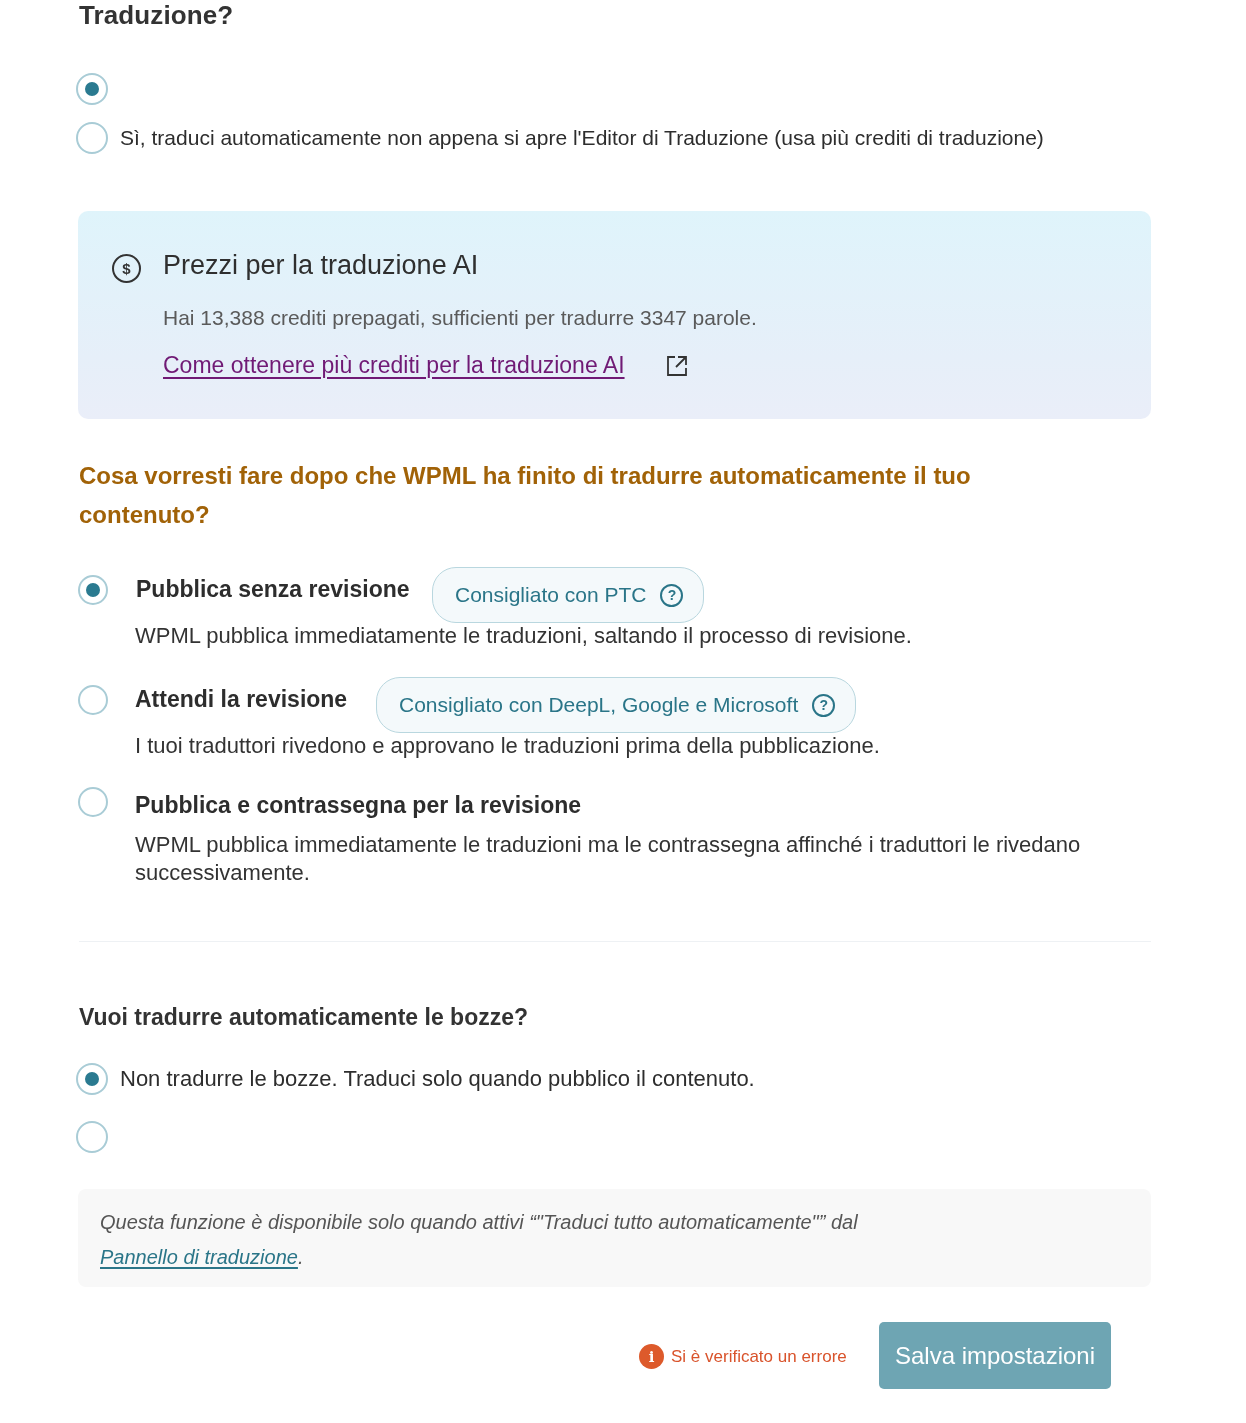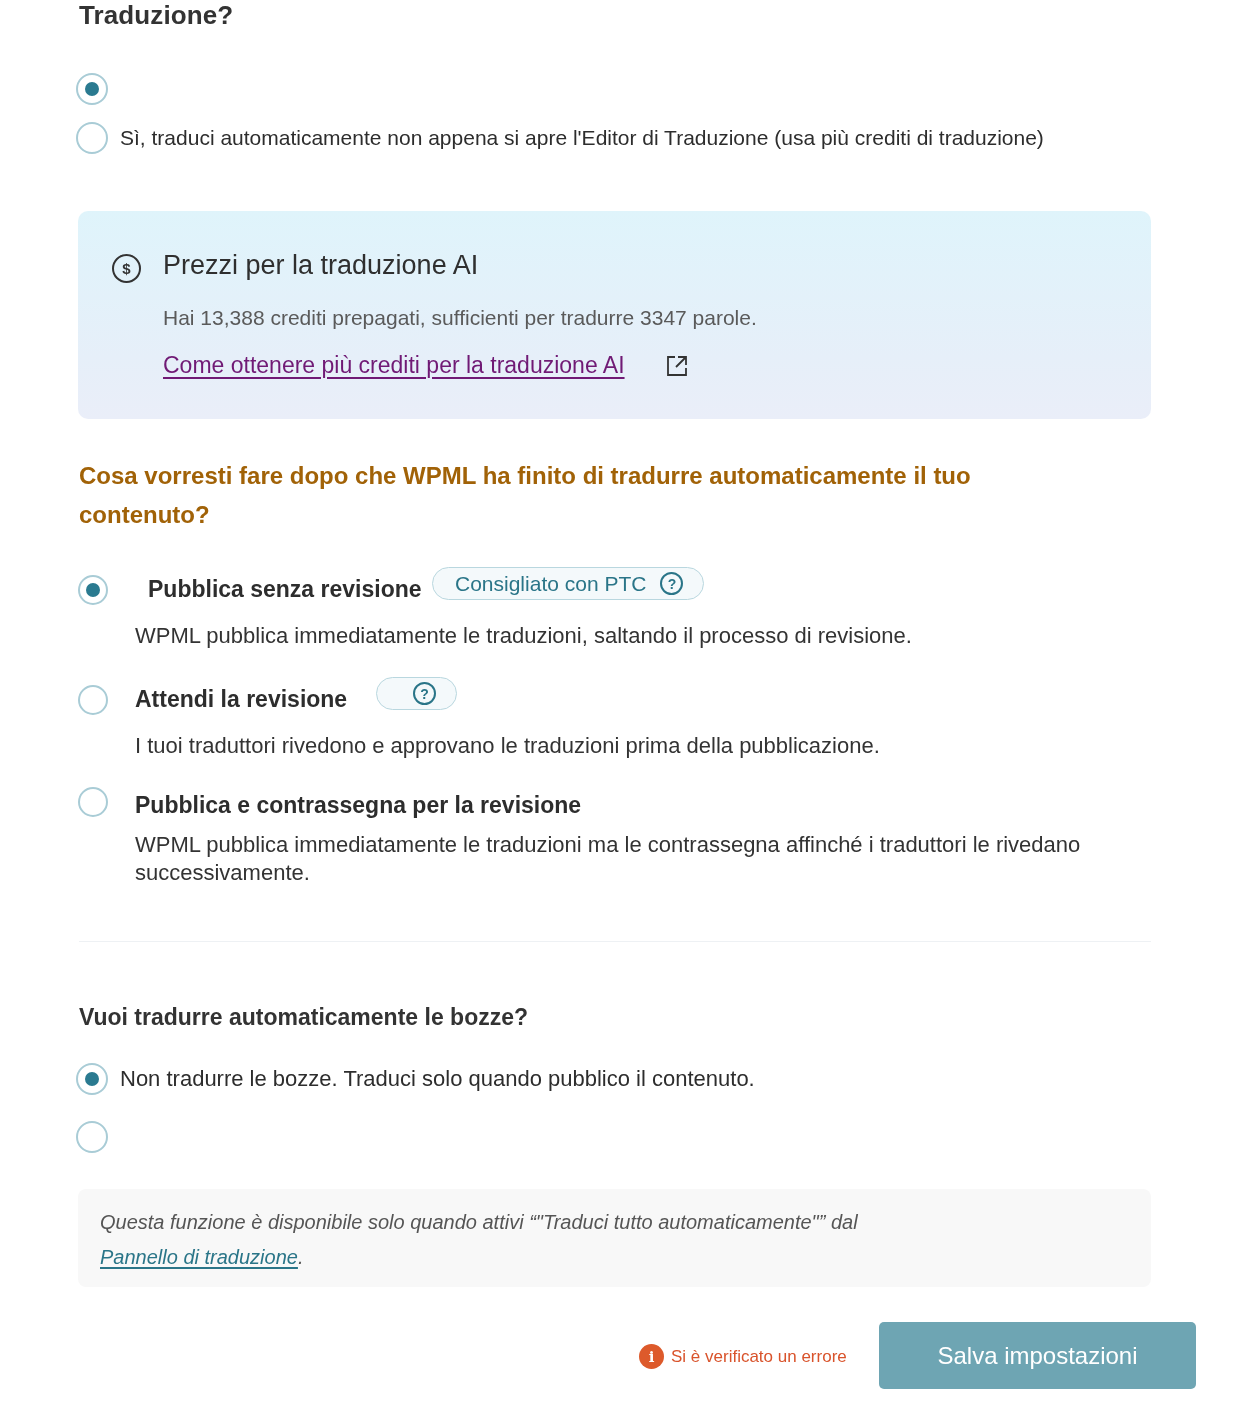--- a/index.html
+++ b/index.html
@@ -61,21 +61,21 @@
 
     .q2 {
       left: 79px; top: 456px; width: 1000px;
       font-size: 24px; font-weight: 600; color: #a16207; line-height: 39px;
     }
 
     .opt-title { font-size: 23px; font-weight: 600; color: #2d2d2d; white-space: nowrap; }
     .opt-desc { font-size: 22px; color: #333; line-height: 28px; }
     .pill {
       position: absolute;
-      height: 33px; border: 1px solid #b9d7df; border-radius: 24px;
+      height: 56px; border: 1px solid #b9d7df; border-radius: 24px;
       background: #f4f9fb; color: #2a7588;
       display: flex; align-items: center; padding: 0 20px 0 22px;
       font-size: 21px; white-space: nowrap; cursor: pointer;
     }
     .pill .help {
       width: 23px; height: 23px; border: 2px solid #2a7588; border-radius: 50%;
       display: inline-flex; align-items: center; justify-content: center;
       font-size: 14px; font-weight: 700; margin-left: 14px; color: #2a7588;
     }
 
@@ -95,21 +95,21 @@
 
     .err { left: 639px; top: 1344px; display: flex; align-items: center; }
     .err-icon {
       width: 25px; height: 25px; border-radius: 50%; background: #dd5a2b; color: #fff;
       display: flex; align-items: center; justify-content: center;
       font-size: 15px; font-weight: 700; font-family: "DejaVu Serif", serif;
     }
     .err-text { font-size: 17px; color: #d9532b; margin-left: 7px; }
 
     .save-btn {
-      left: 879px; top: 1322px; width: 317px; height: 67px;
+      left: 879px; top: 1322px; width: 232px; height: 67px;
       background: #6ea5b3; color: #fff; border: none; border-radius: 5px;
       font-size: 24px; font-family: "Liberation Sans", sans-serif;
       display: flex; align-items: center; justify-content: center; cursor: pointer;
     }
   </style>
 </head>
 <body>
 
 <div class="abs h-title">Traduzione?</div>
 
@@ -133,32 +133,33 @@
   <path d="M12 2 H20 V10 M20 2 L10 12" fill="none" stroke="#333" stroke-width="1.8"></path>
 </svg>
 
 <div class="abs q2">Cosa vorresti fare dopo che WPML ha finito di tradurre automaticamente il tuo contenuto?</div>
 
 <div class="radio-row" style="left:78px; top:575px;">
   <span class="radio sm">
       <span class="dot"></span>
     </span>
 </div>
-<div class="abs opt-title" style="left:148px; top:576px;">Pubblica senza revisione</div>
+<div class="abs opt-title" style="left:136px; top:576px;">Pubblica senza revisione</div>
 <div class="pill" style="left:432px; top:567px;">
   <span>Consigliato con PTC</span>
   <span class="help">?</span>
 </div>
 <div class="abs opt-desc" style="left:135px; top:622px;">WPML pubblica immediatamente le traduzioni, saltando il processo di revisione.</div>
 
 <div class="radio-row" style="left:78px; top:685px;">
   <span class="radio sm"></span>
 </div>
 <div class="abs opt-title" style="left:135px; top:686px;">Attendi la revisione</div>
 <div class="pill" style="left:376px; top:677px;">
+  <span>Consigliato con DeepL, Google e Microsoft</span>
   <span class="help">?</span>
 </div>
 <div class="abs opt-desc" style="left:135px; top:732px;">I tuoi traduttori rivedono e approvano le traduzioni prima della pubblicazione.</div>
 
 <div class="radio-row" style="left:78px; top:787px;">
   <span class="radio sm"></span>
 </div>
 <div class="abs opt-title" style="left:135px; top:792px;">Pubblica e contrassegna per la revisione</div>
 <div class="abs opt-desc" style="left:135px; top:831px; width:980px;">WPML pubblica immediatamente le traduzioni ma le contrassegna affinché i traduttori le rivedano successivamente.</div>
 

